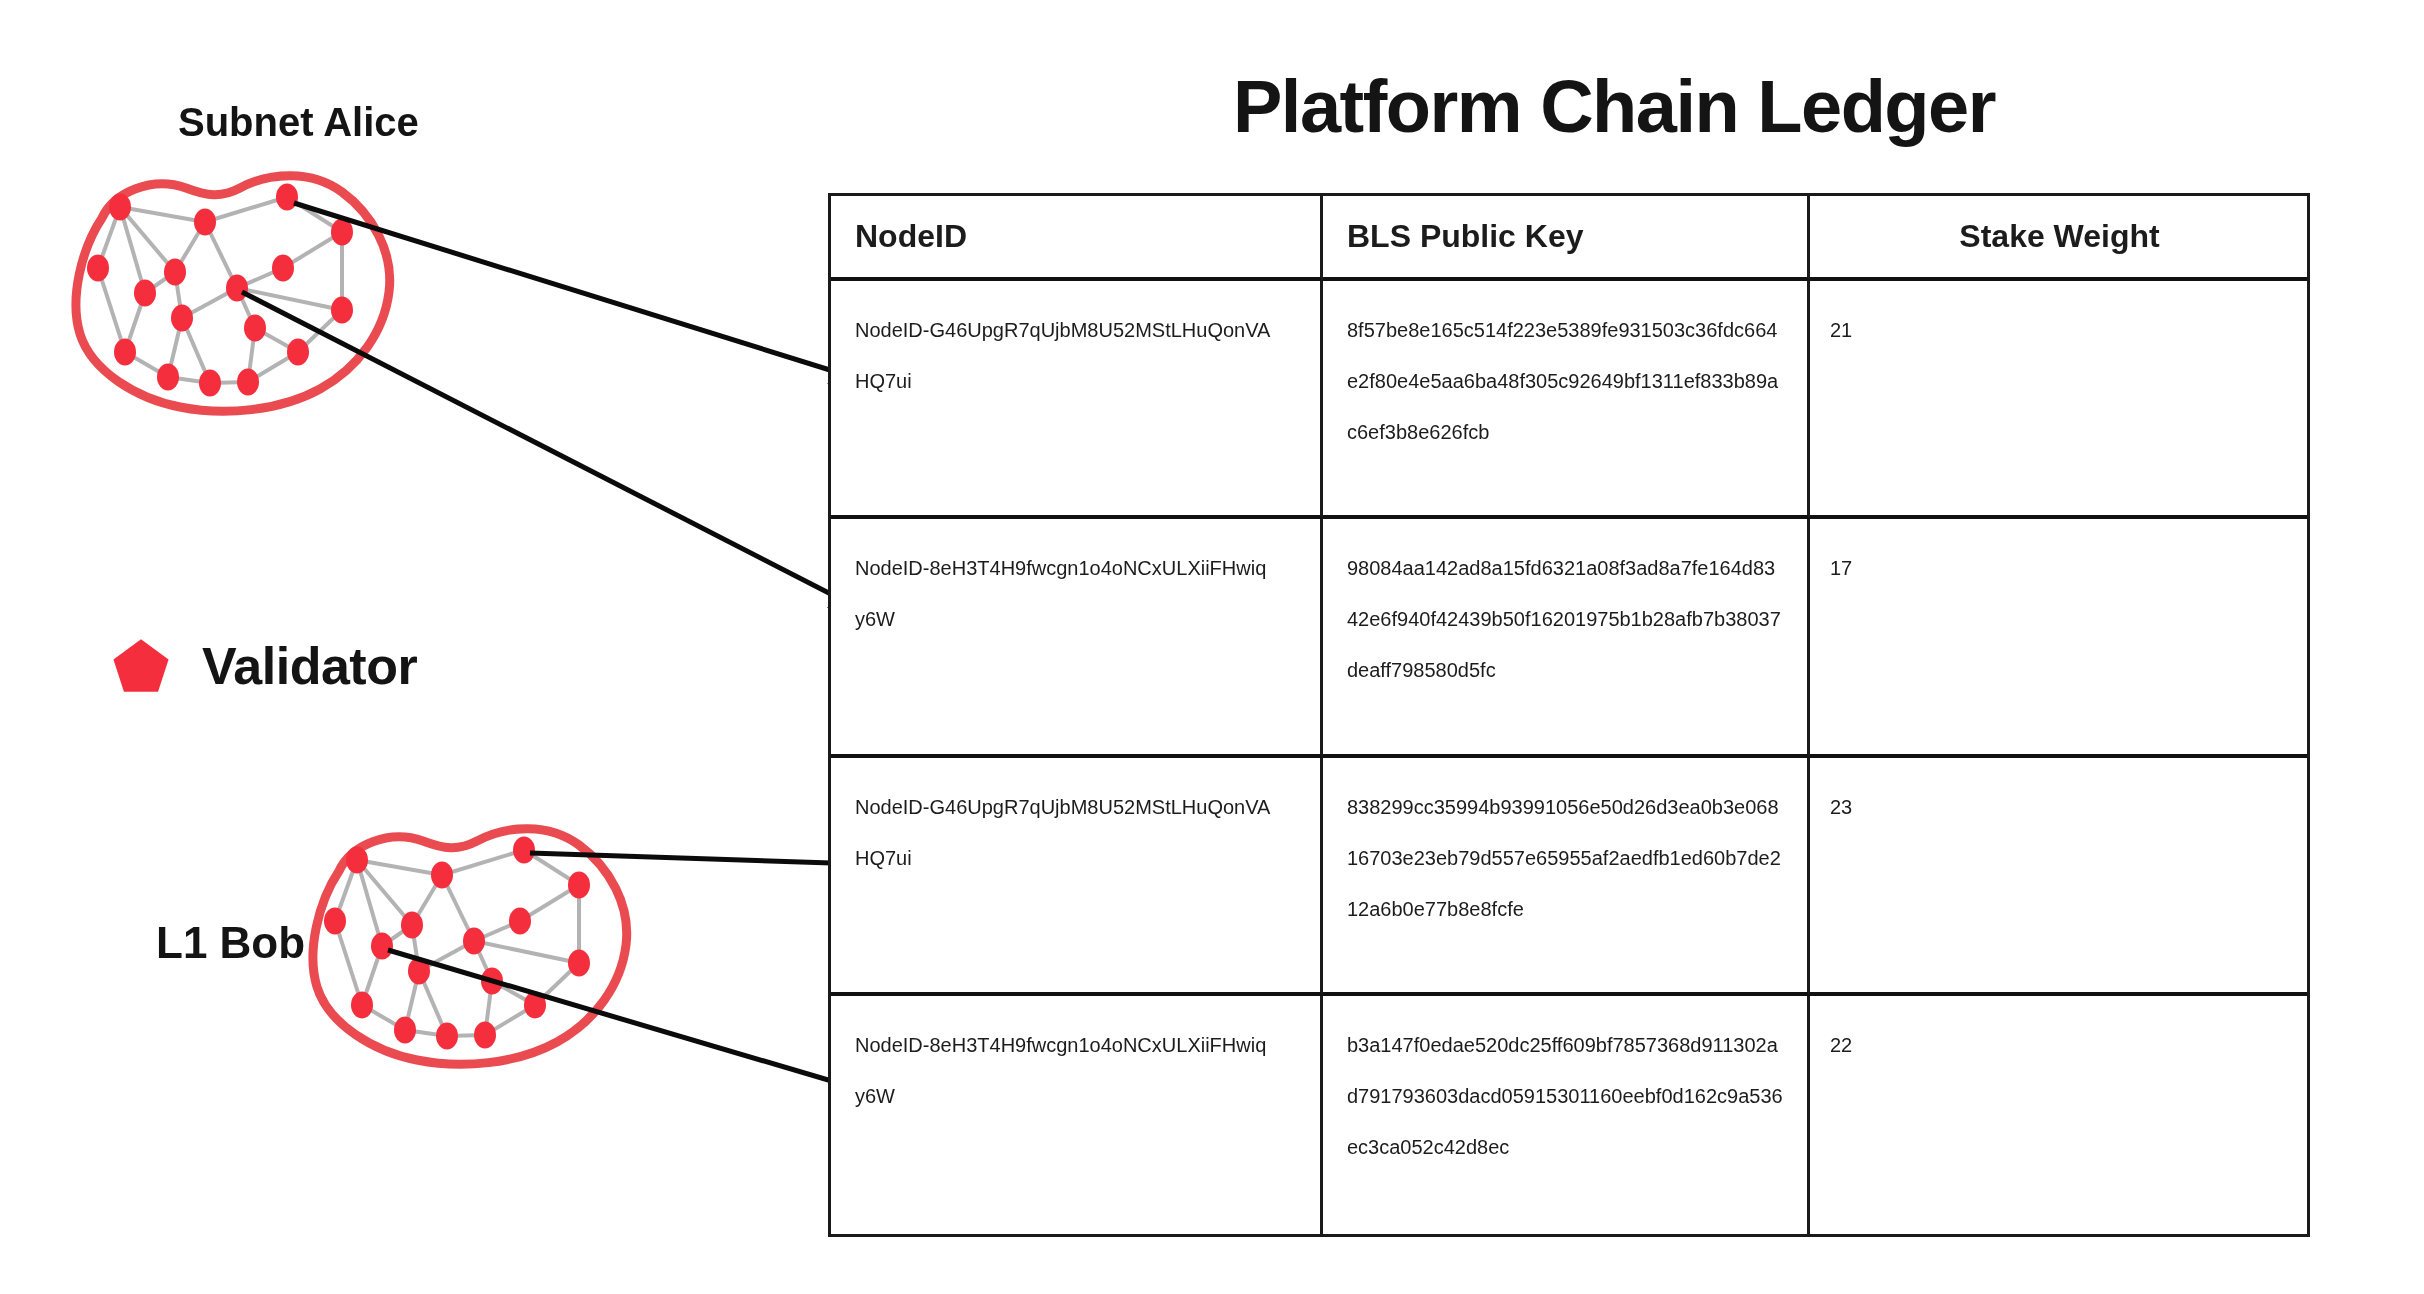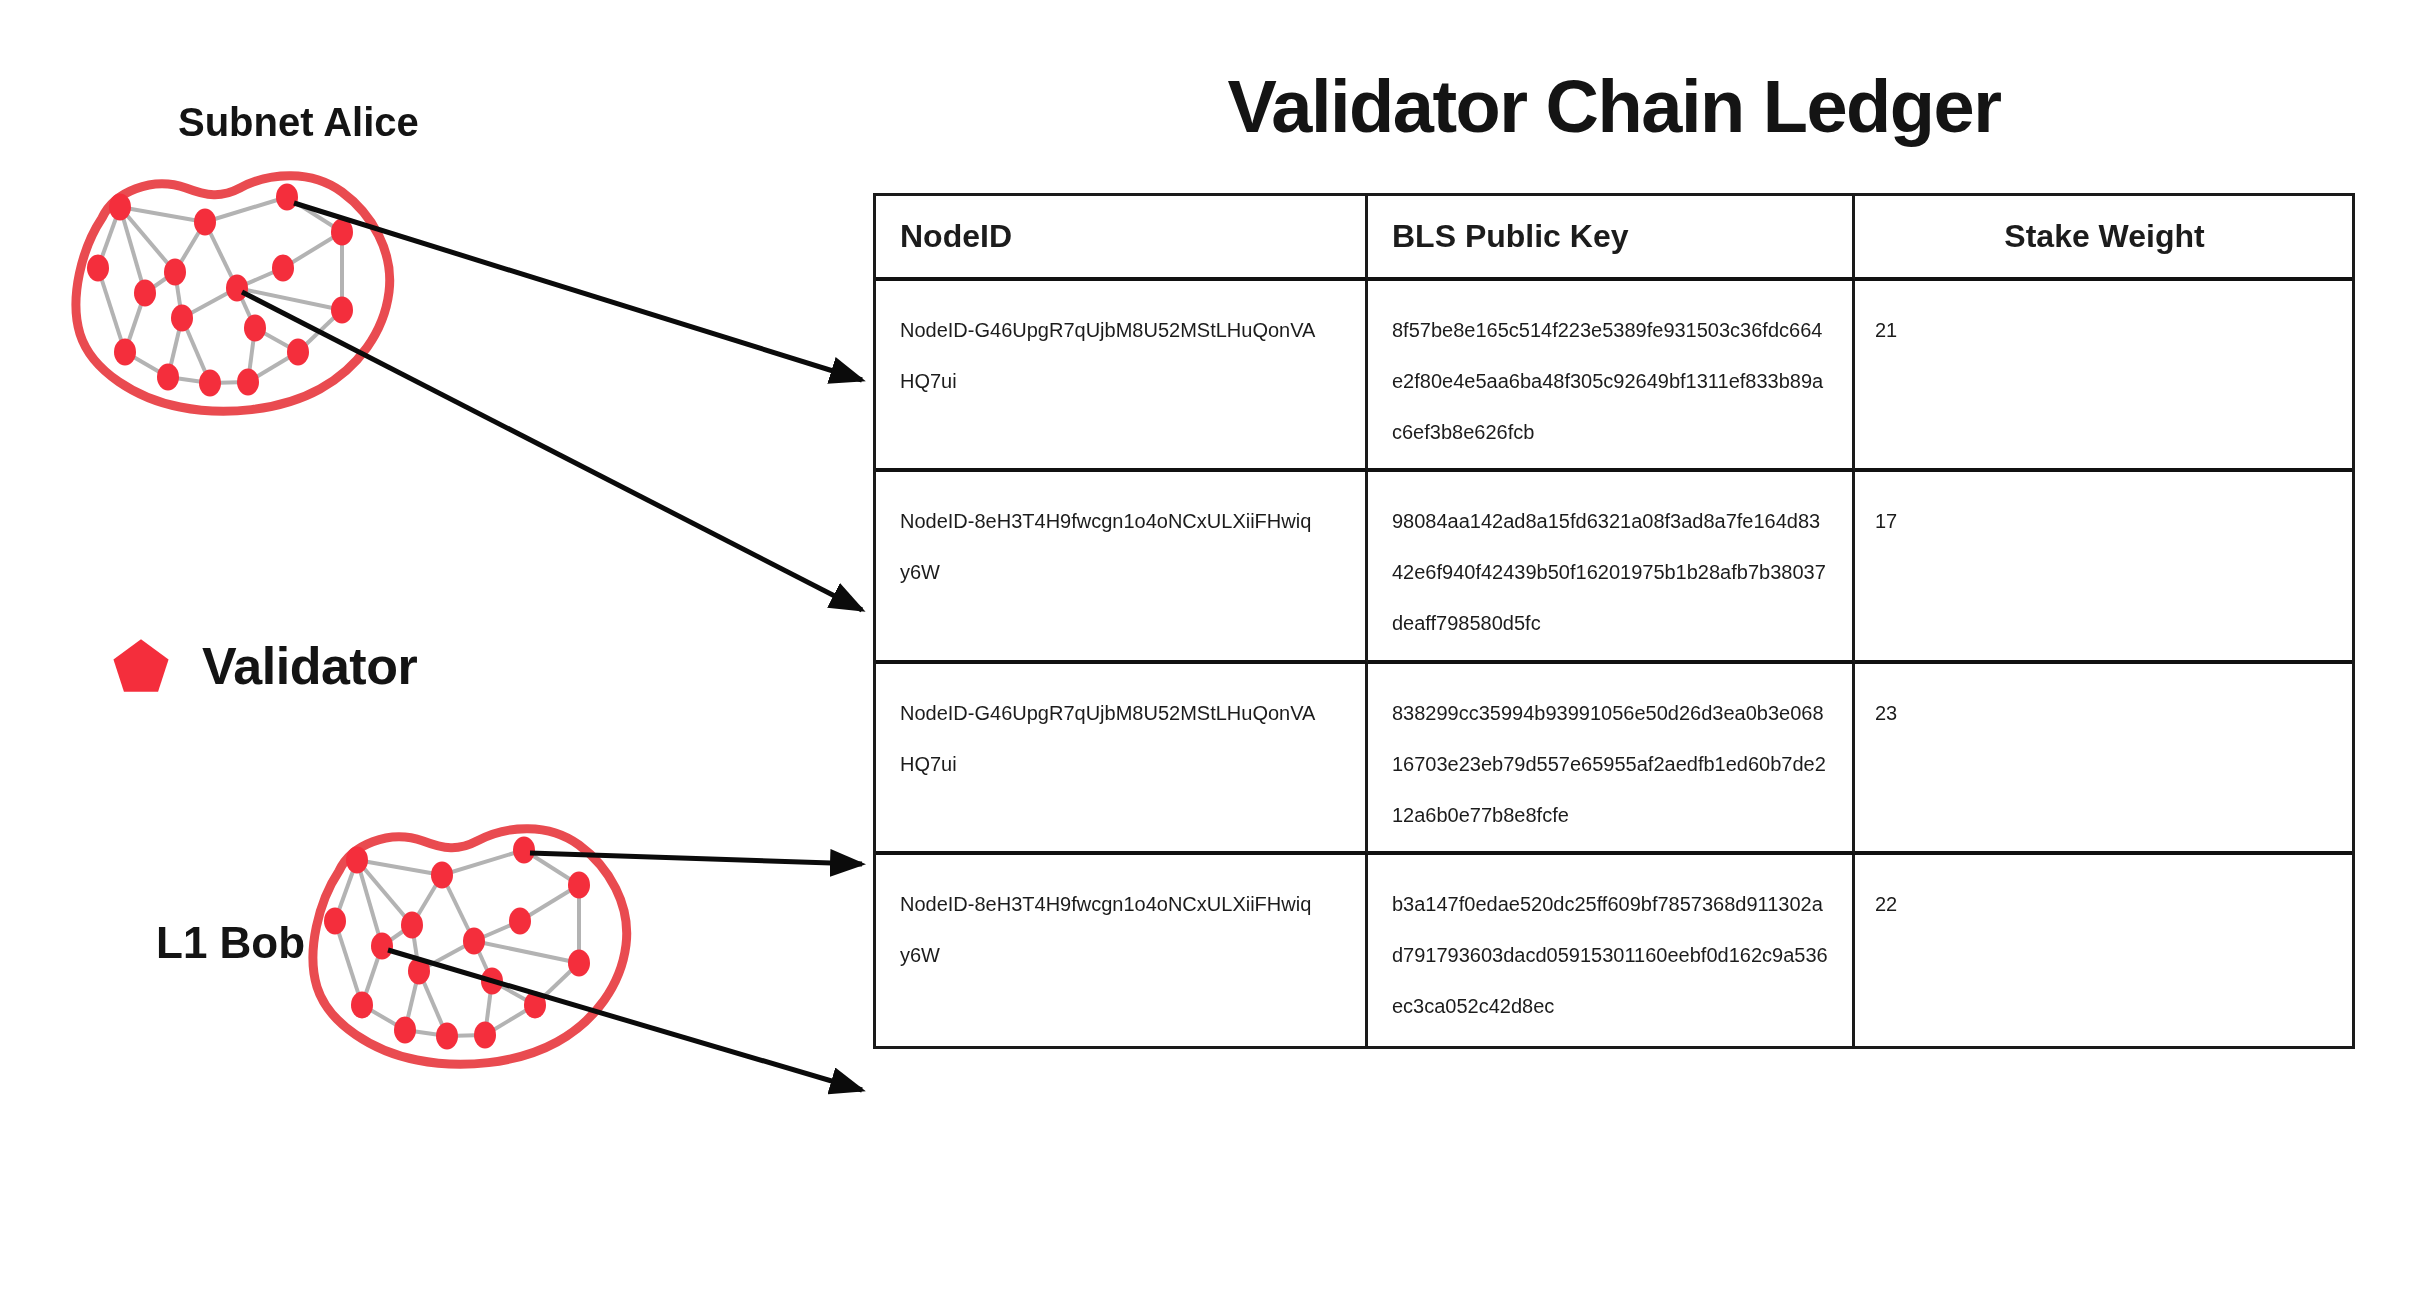--- a/index.html
+++ b/index.html
@@ -21,21 +21,21 @@
   #subnet-alice-label{left:130px;top:100px;font-size:40px;margin-left:48px;}
   #l1-bob-label{left:156px;top:918px;font-size:44px;}
 
   
   #legend{position:absolute;left:112px;top:636px;display:flex;align-items:center;gap:32px;}
   #legend .pent{width:58px;height:56px;display:block;}
   #legend .pent polygon{fill:var(--red-node);}
   #legend-label{font-size:52px;font-weight:bold;letter-spacing:-0.5px;}
 
   
-  #ledger-table{position:absolute;left:873px;top:193px;width:1482px;height:856px;
+  #ledger-table{position:absolute;left:828px;top:193px;width:1482px;height:1044px;
                 display:grid;grid-template-columns:492px 487px 1fr;
                 grid-template-rows:85px repeat(4,1fr);
                 border:3px solid #1a1a1a;background:#fff;}
   .cell{border-right:3px solid #1a1a1a;border-bottom:4px solid #111;
         padding:24px 24px;font-size:20px;line-height:51px;
         word-break:break-all;overflow:hidden;color:#1c1c1c;}
   .cell.col-3{border-right:none;}
   .cell.last-row{border-bottom:none;}
   .cell.hdr{display:flex;align-items:center;font-weight:bold;font-size:32px;
             word-break:normal;padding-top:0;padding-bottom:0;}
@@ -147,21 +147,21 @@
         <ellipse cx="108" cy="217" rx="11" ry="13.5" class="node"></ellipse>
         <ellipse cx="150" cy="223" rx="11" ry="13.5" class="node"></ellipse>
         <ellipse cx="188" cy="222" rx="11" ry="13.5" class="node"></ellipse>
       </g>
       <line x1="294" y1="203" x2="862" y2="380" class="arrow" marker-end="url(#ah)"></line>
       <line x1="242" y1="292" x2="862" y2="610" class="arrow" marker-end="url(#ah)"></line>
       <line x1="530" y1="853" x2="862" y2="864" class="arrow" marker-end="url(#ah)"></line>
       <line x1="388" y1="950" x2="862" y2="1090" class="arrow" marker-end="url(#ah)"></line>
     </svg>
 
-  <div class="lbl" id="page-title">Validator Chain Ledger</div>
+  <div class="lbl" id="page-title">Platform Chain Ledger</div>
 
   <div class="lbl" id="subnet-alice-label">Subnet Alice</div>
 
   <div class="lbl" id="l1-bob-label">L1 Bob</div>
 
   <div id="legend">
     <svg class="pent" viewBox="0 0 100 96">
       <polygon points="50,2 97.5,36.6 79.4,92.5 20.6,92.5 2.5,36.6"></polygon>
     </svg>
     <span class="lbl" id="legend-label" style="position:static">Validator</span>

